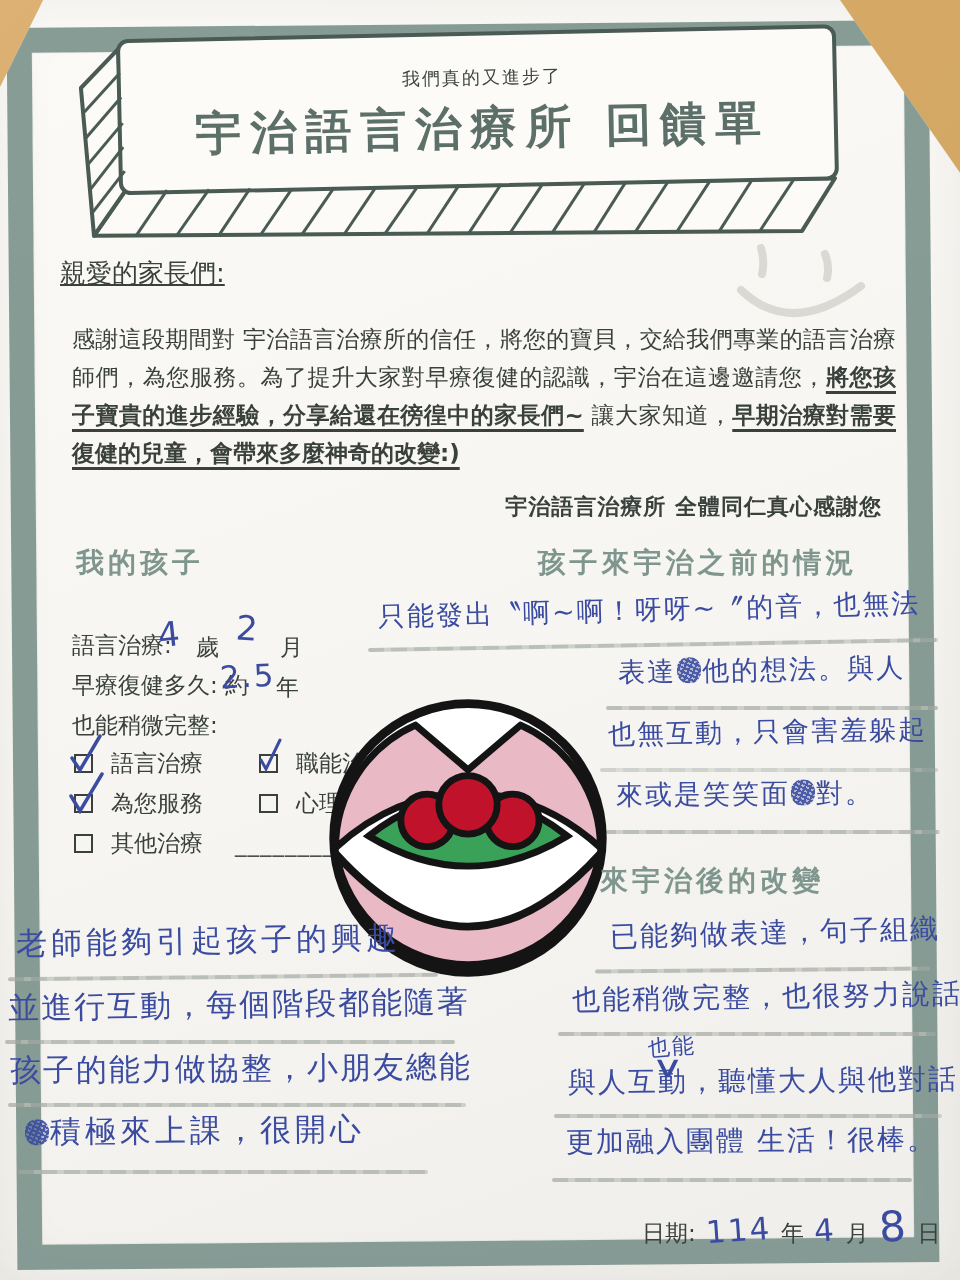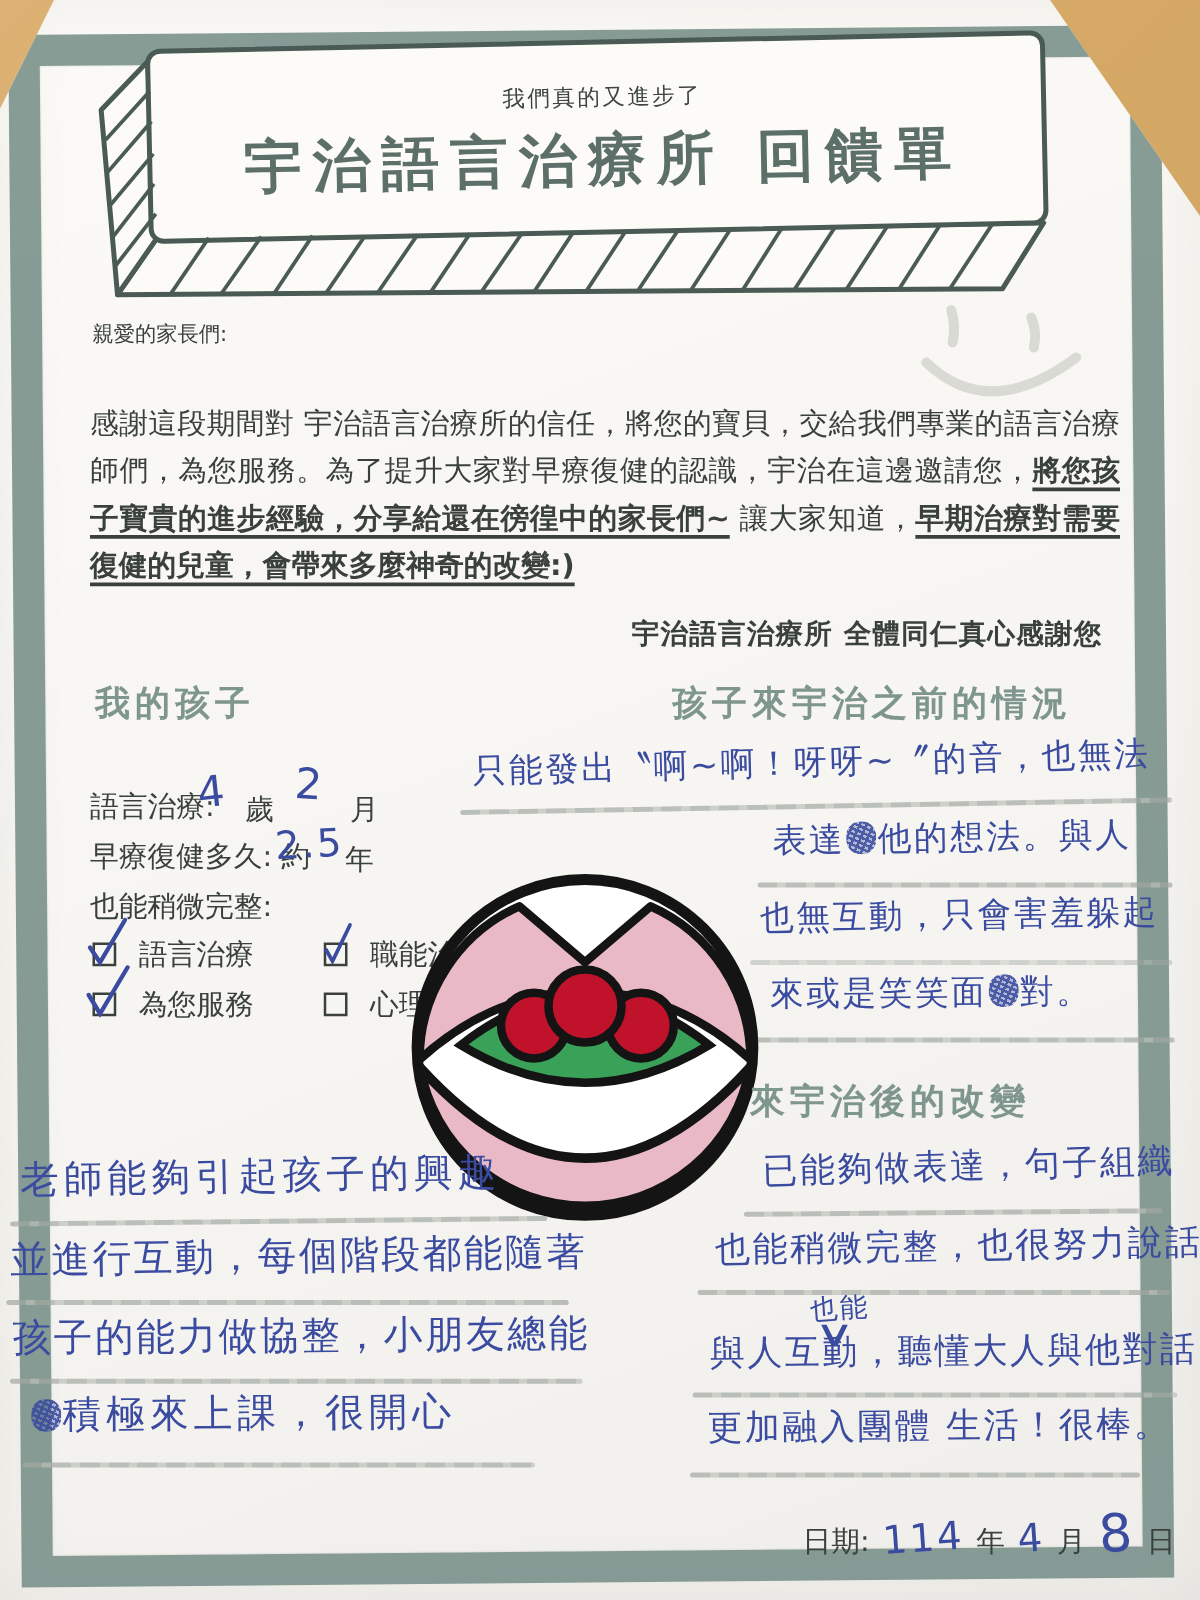--- a/index.html
+++ b/index.html
@@ -95,21 +95,21 @@
     </div>
 
     <svg class="abs" style="left:733px;top:238px;" width="140" height="105" viewBox="0 0 140 105">
       <g fill="none" stroke="#c7c7c0" stroke-width="8" stroke-linecap="round" opacity=".6">
         <path d="M28,10 q4,14 1,26"></path>
         <path d="M92,16 q5,12 2,24"></path>
         <path d="M8,52 Q58,100 128,48"></path>
       </g>
     </svg>
 
-    <div class="abs printed" style="left:74px;top:256px;font-size:17px;">親愛的家長們:</div>
+    <div class="abs printed" style="left:60px;top:256px;font-size:26px;text-decoration:underline;">親愛的家長們:</div>
 
     <div class="abs printed" style="left:72px;top:320px;width:824px;font-size:23px;line-height:38px;text-align:justify;">
       <span>感謝這段期間對 宇治語言治療所的信任，將您的寶貝，交給我們專業的語言治療師們，為您服務。為了提升大家對早療復健的認識，宇治在這邊邀請您，</span><span class="em">將您孩子寶貴的進步經驗，分享給還在徬徨中的家長們~</span><span> 讓大家知道，</span><span class="em">早期治療對需要復健的兒童，會帶來多麼神奇的改變:)</span>
     </div>
 
     <div class="abs printed" style="left:400px;top:492px;width:482px;font-size:22px;font-weight:600;text-align:right;letter-spacing:1px;">宇治語言治療所 全體同仁真心感謝您</div>
 
     <div class="abs heading" style="left:76px;top:544px;">我的孩子</div>
 
     <div class="abs printed field" style="left:72px;top:630px;">語言治療:</div>
@@ -148,20 +148,27 @@
           <path d="M3,24 L12,39 L34,2" fill="none" stroke="#3b4ca0" stroke-width="3.5" stroke-linecap="round"></path>
           </svg>
         <span class="cblabel">為您服務</span>
       </div>
       <div class="cb">
         <span class="cbbox"></span>
         <span class="cblabel">心理治療</span>
       </div>
     </div>
 
+    <div class="cbrow" style="left:74px;top:828px;">
+      <div class="cb">
+        <span class="cbbox"></span>
+        <span class="cblabel">其他治療</span>
+        <span class="cblabel blank-line" style="margin-left:14px;">________</span>
+      </div>
+    </div>
 
     <div class="abs heading" style="left:505px;top:544px;width:385px;text-align:center;">孩子來宇治之前的情況</div>
 
     <div class="abs hw" style="left:378px;top:592px;font-size:27px;transform:rotate(-1.5deg);">只能發出〝啊~啊！呀呀~〞的音，也無法</div>
     <div class="guide" style="left:368px;top:643px;width:570px;transform:rotate(-1deg);"></div>
 
     <div class="abs hw" style="left:618px;top:652px;font-size:27px;transform:rotate(-1deg);">
       <span>表達</span><span class="scrib"></span><span>他的想法。與人</span>
     </div>
     <div class="guide" style="left:606px;top:706px;width:332px;"></div>

